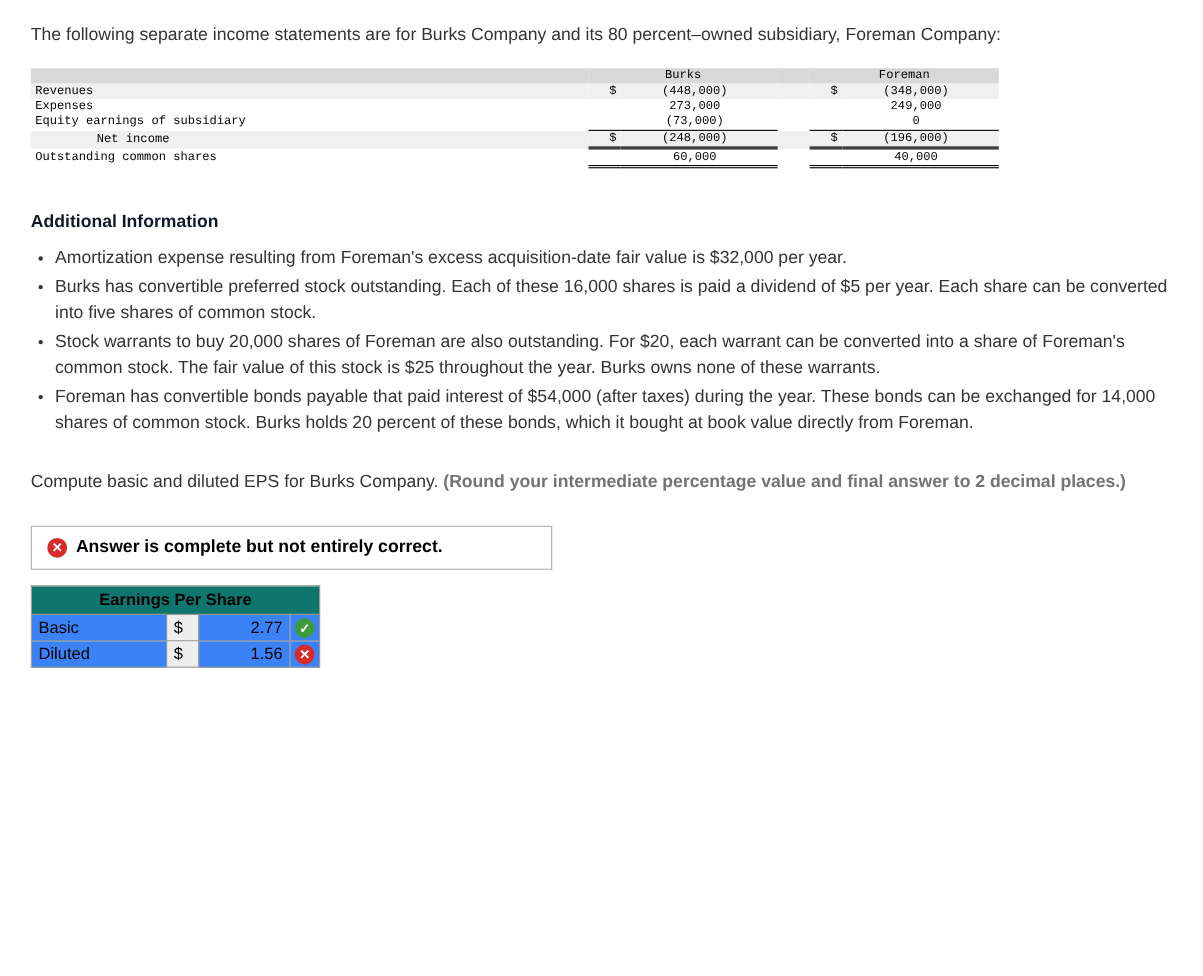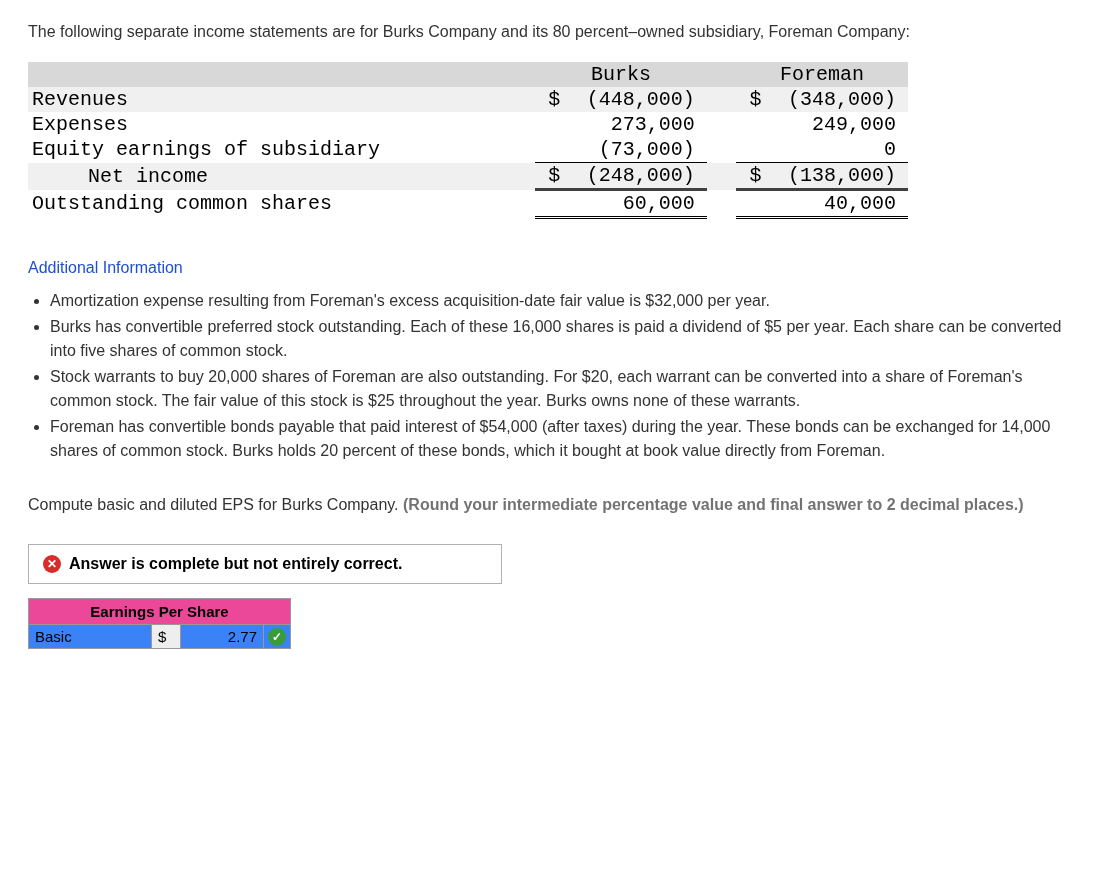--- a/index.html
+++ b/index.html
@@ -12,44 +12,44 @@
     box-sizing: border-box;
   }
   .intro {
     line-height: 1.5;
     margin-bottom: 18px;
   }
   .fin-table {
     border-collapse: collapse;
     width: 880px;
     font-family: "Courier New", monospace;
-    font-size: 20px;
+    font-size: 11px;
     color: #000;
     margin-bottom: 40px;
   }
   .fin-table td, .fin-table th {
     padding: 1px 4px;
     white-space: nowrap;
   }
   .fin-table th {
     font-weight: normal;
     text-align: center;
     background: #d8d8d8;
   }
   .fin-table .label-col { width: 420px; text-align: left; }
   .fin-table .cur-col { width: 20px; text-align: right;}
-  .fin-table .num-col { width: 120px; text-align: right; padding-right: 12px;}
+  .fin-table .num-col { width: 120px; text-align: center; padding-right: 12px;}
   .fin-table .gap-col { width: 20px;}
   .shade { background: #f0f0f0; }
   .indent { padding-left: 60px !important; }
   .bb1 { border-bottom: 1px solid #000; }
   .dbl-b { border-bottom: 3px double #000; border-top: 3px solid #404040;}
   .section-header {
-    font-weight: normal;
-    color: #1d4ed8;
+    font-weight: bold;
+    color: #0f172a;
     margin: 20px 0 12px 0;
   }
   ul.info-list {
     margin: 0 0 30px 0;
     padding-left: 22px;
     line-height: 1.5;
   }
   ul.info-list li { margin-bottom: 2px;}
   .compute-instr { line-height: 1.45; margin-bottom: 28px;}
   .red-bold { color: #737373; font-weight: bold;}
@@ -80,21 +80,21 @@
     flex: 0 0 auto;
   }
   .icon-red { background: #d92b2b;}
   .icon-green { background: #3a9b3a;}
   .eps-table {
     border-collapse: collapse;
     font-size: 15px;
     color:#000;
   }
   .eps-table th {
-    background: #ec4899;
+    background: #0f766e;
     font-weight: bold;
     text-align:center;
     border: 1px solid #999;
     padding: 4px 8px;
   }
   .eps-table td {
     border: 1px solid #999;
     background: #3b82f6;
     padding: 3px 6px;
   }
@@ -139,21 +139,21 @@
     <td class="gap-col"></td>
     <td class="cur-col bb1"></td>
     <td class="num-col bb1">0</td>
   </tr>
   <tr class="shade">
     <td class="label-col indent">Net income</td>
     <td class="cur-col bb1">$</td>
     <td class="num-col bb1">(248,000)</td>
     <td class="gap-col"></td>
     <td class="cur-col bb1">$</td>
-    <td class="num-col bb1">(138,000)</td>
+    <td class="num-col bb1">(196,000)</td>
   </tr>
   <tr>
     <td class="label-col">Outstanding common shares</td>
     <td class="cur-col dbl-b"></td>
     <td class="num-col dbl-b">60,000</td>
     <td class="gap-col"></td>
     <td class="cur-col dbl-b"></td>
     <td class="num-col dbl-b">40,000</td>
   </tr>
 </tbody>
@@ -183,14 +183,20 @@
   <tbody>
       <tr>
     <th colspan="4">Earnings Per Share</th>
   </tr>
   <tr>
     <td class="lbl">Basic</td>
     <td class="cur">$</td>
     <td class="num">2.77</td>
     <td class="iccell"><span class="icon-circle icon-green">✓</span></td>
   </tr>
+  <tr>
+    <td class="lbl">Diluted</td>
+    <td class="cur">$</td>
+    <td class="num">1.56</td>
+    <td class="iccell"><span class="icon-circle icon-red">✕</span></td>
+  </tr>
 </tbody>
   </table>
 
 </body></html>

